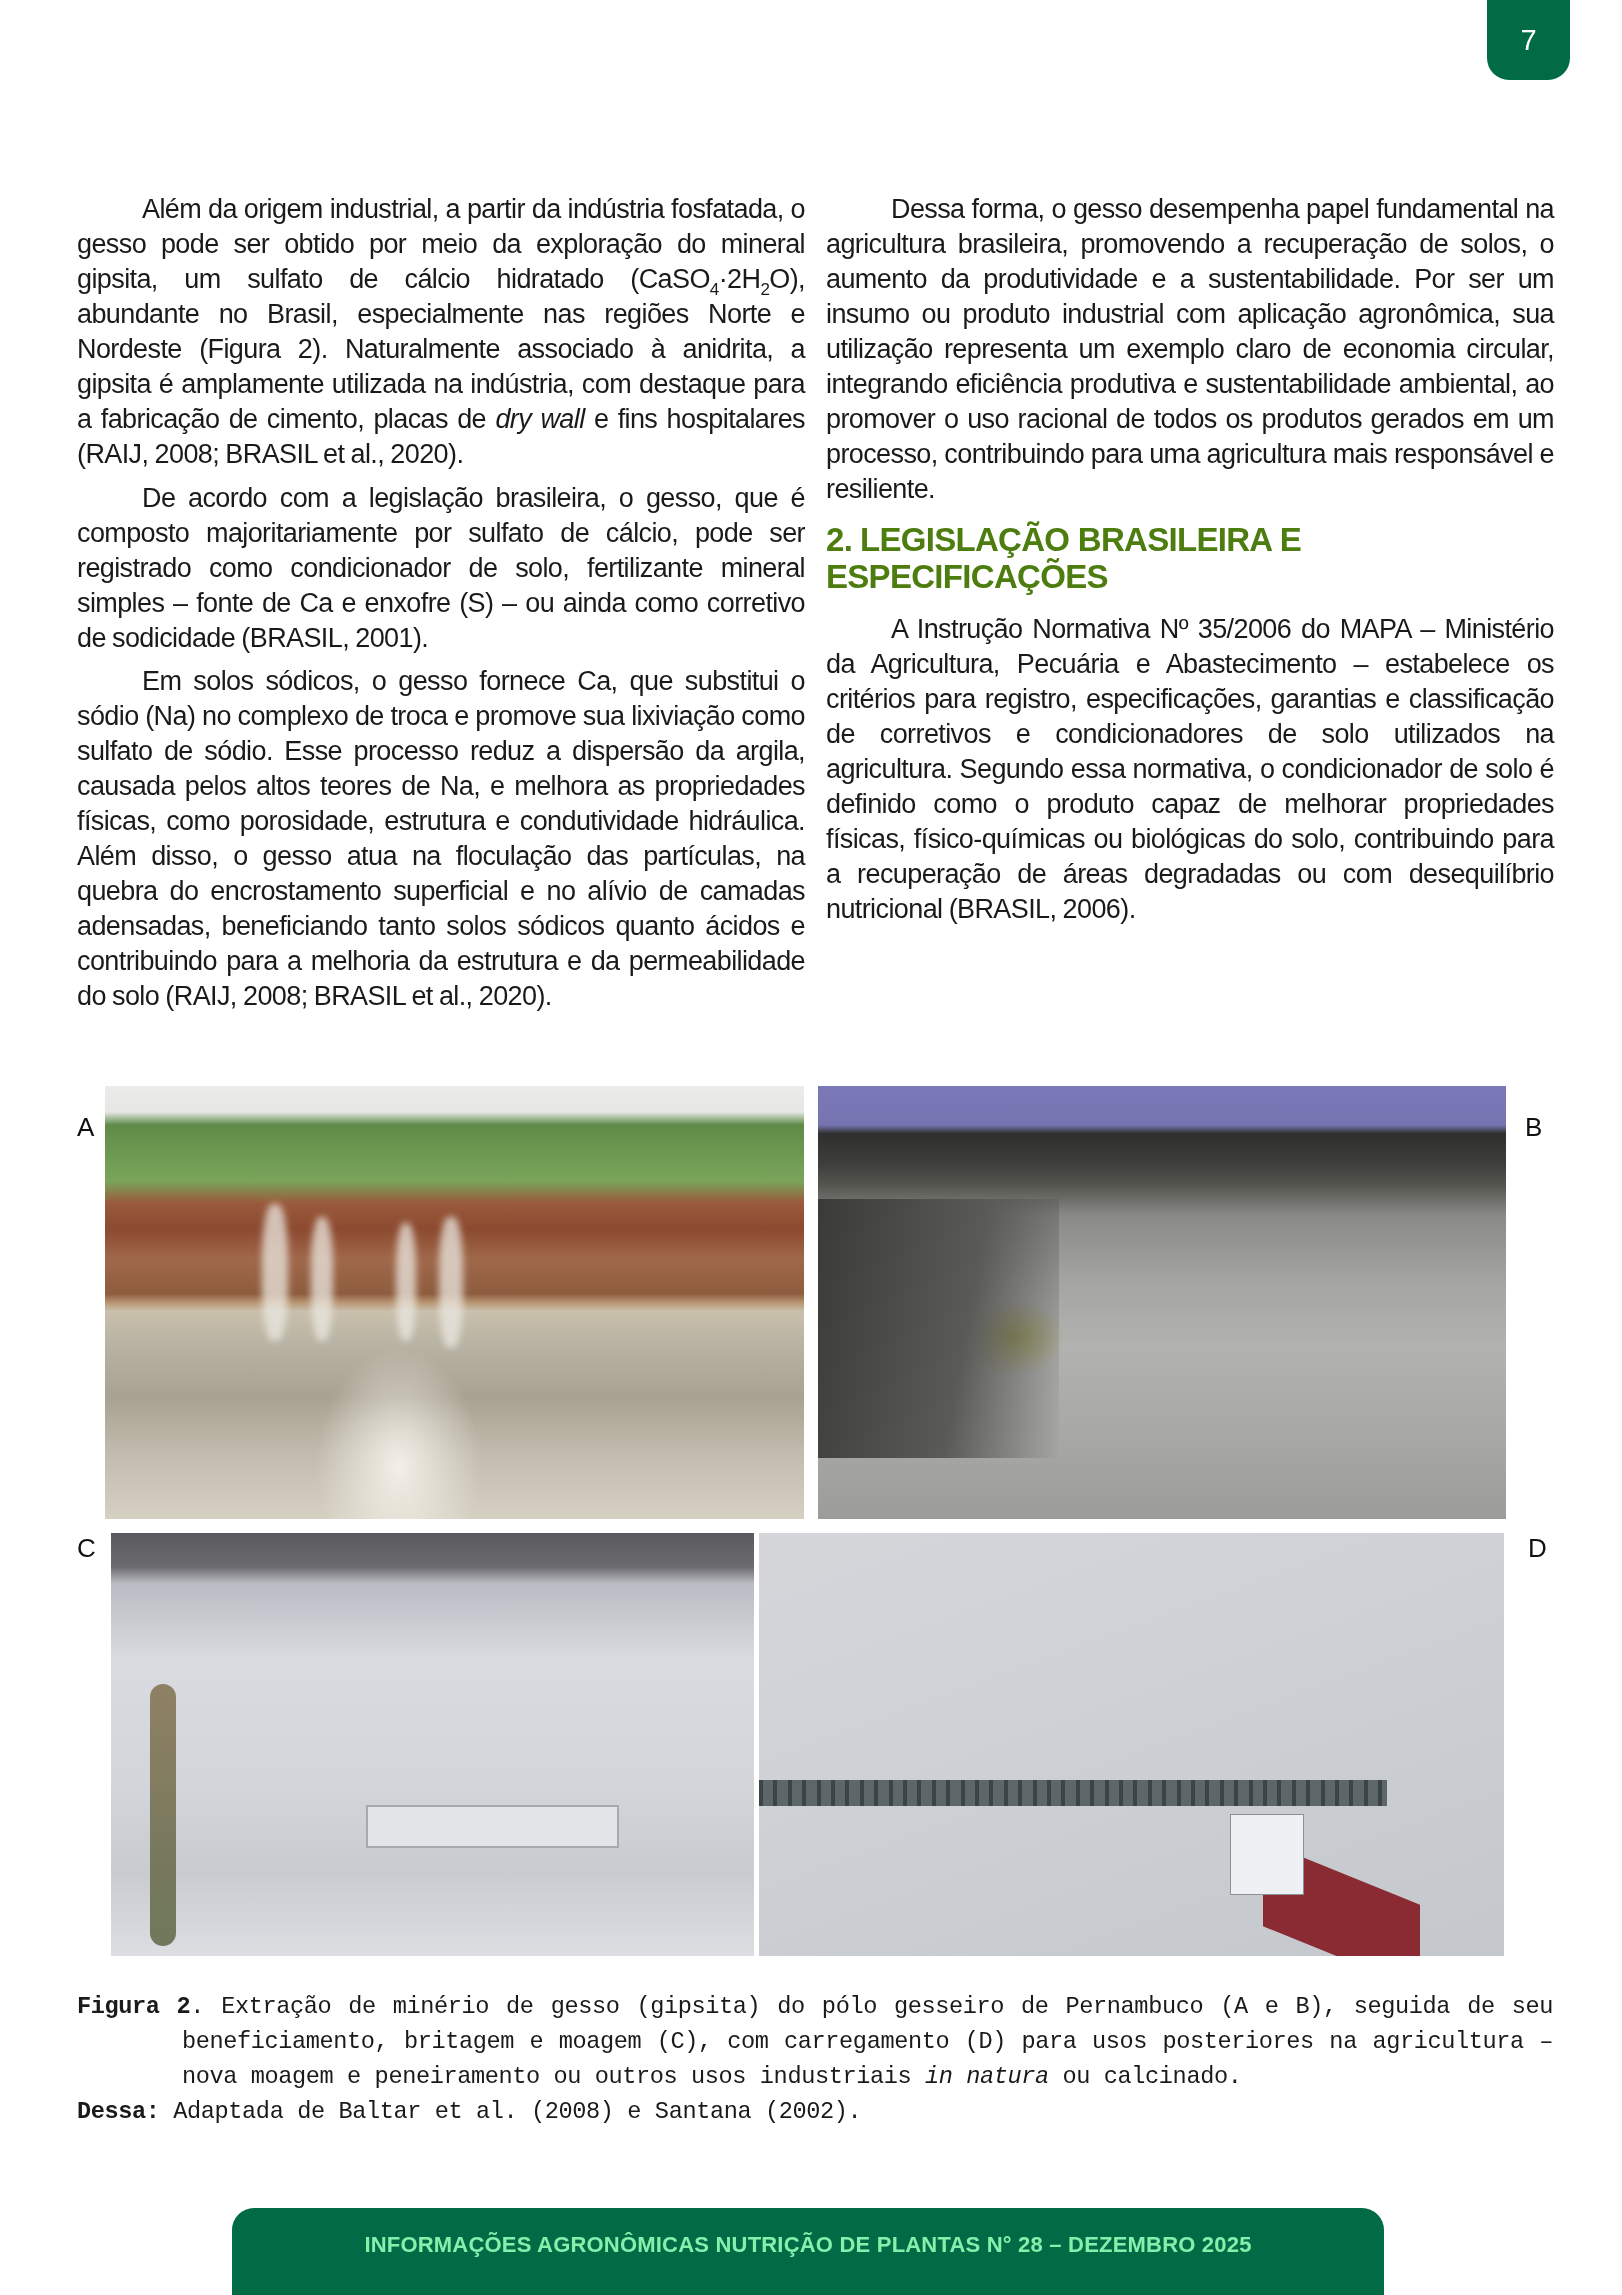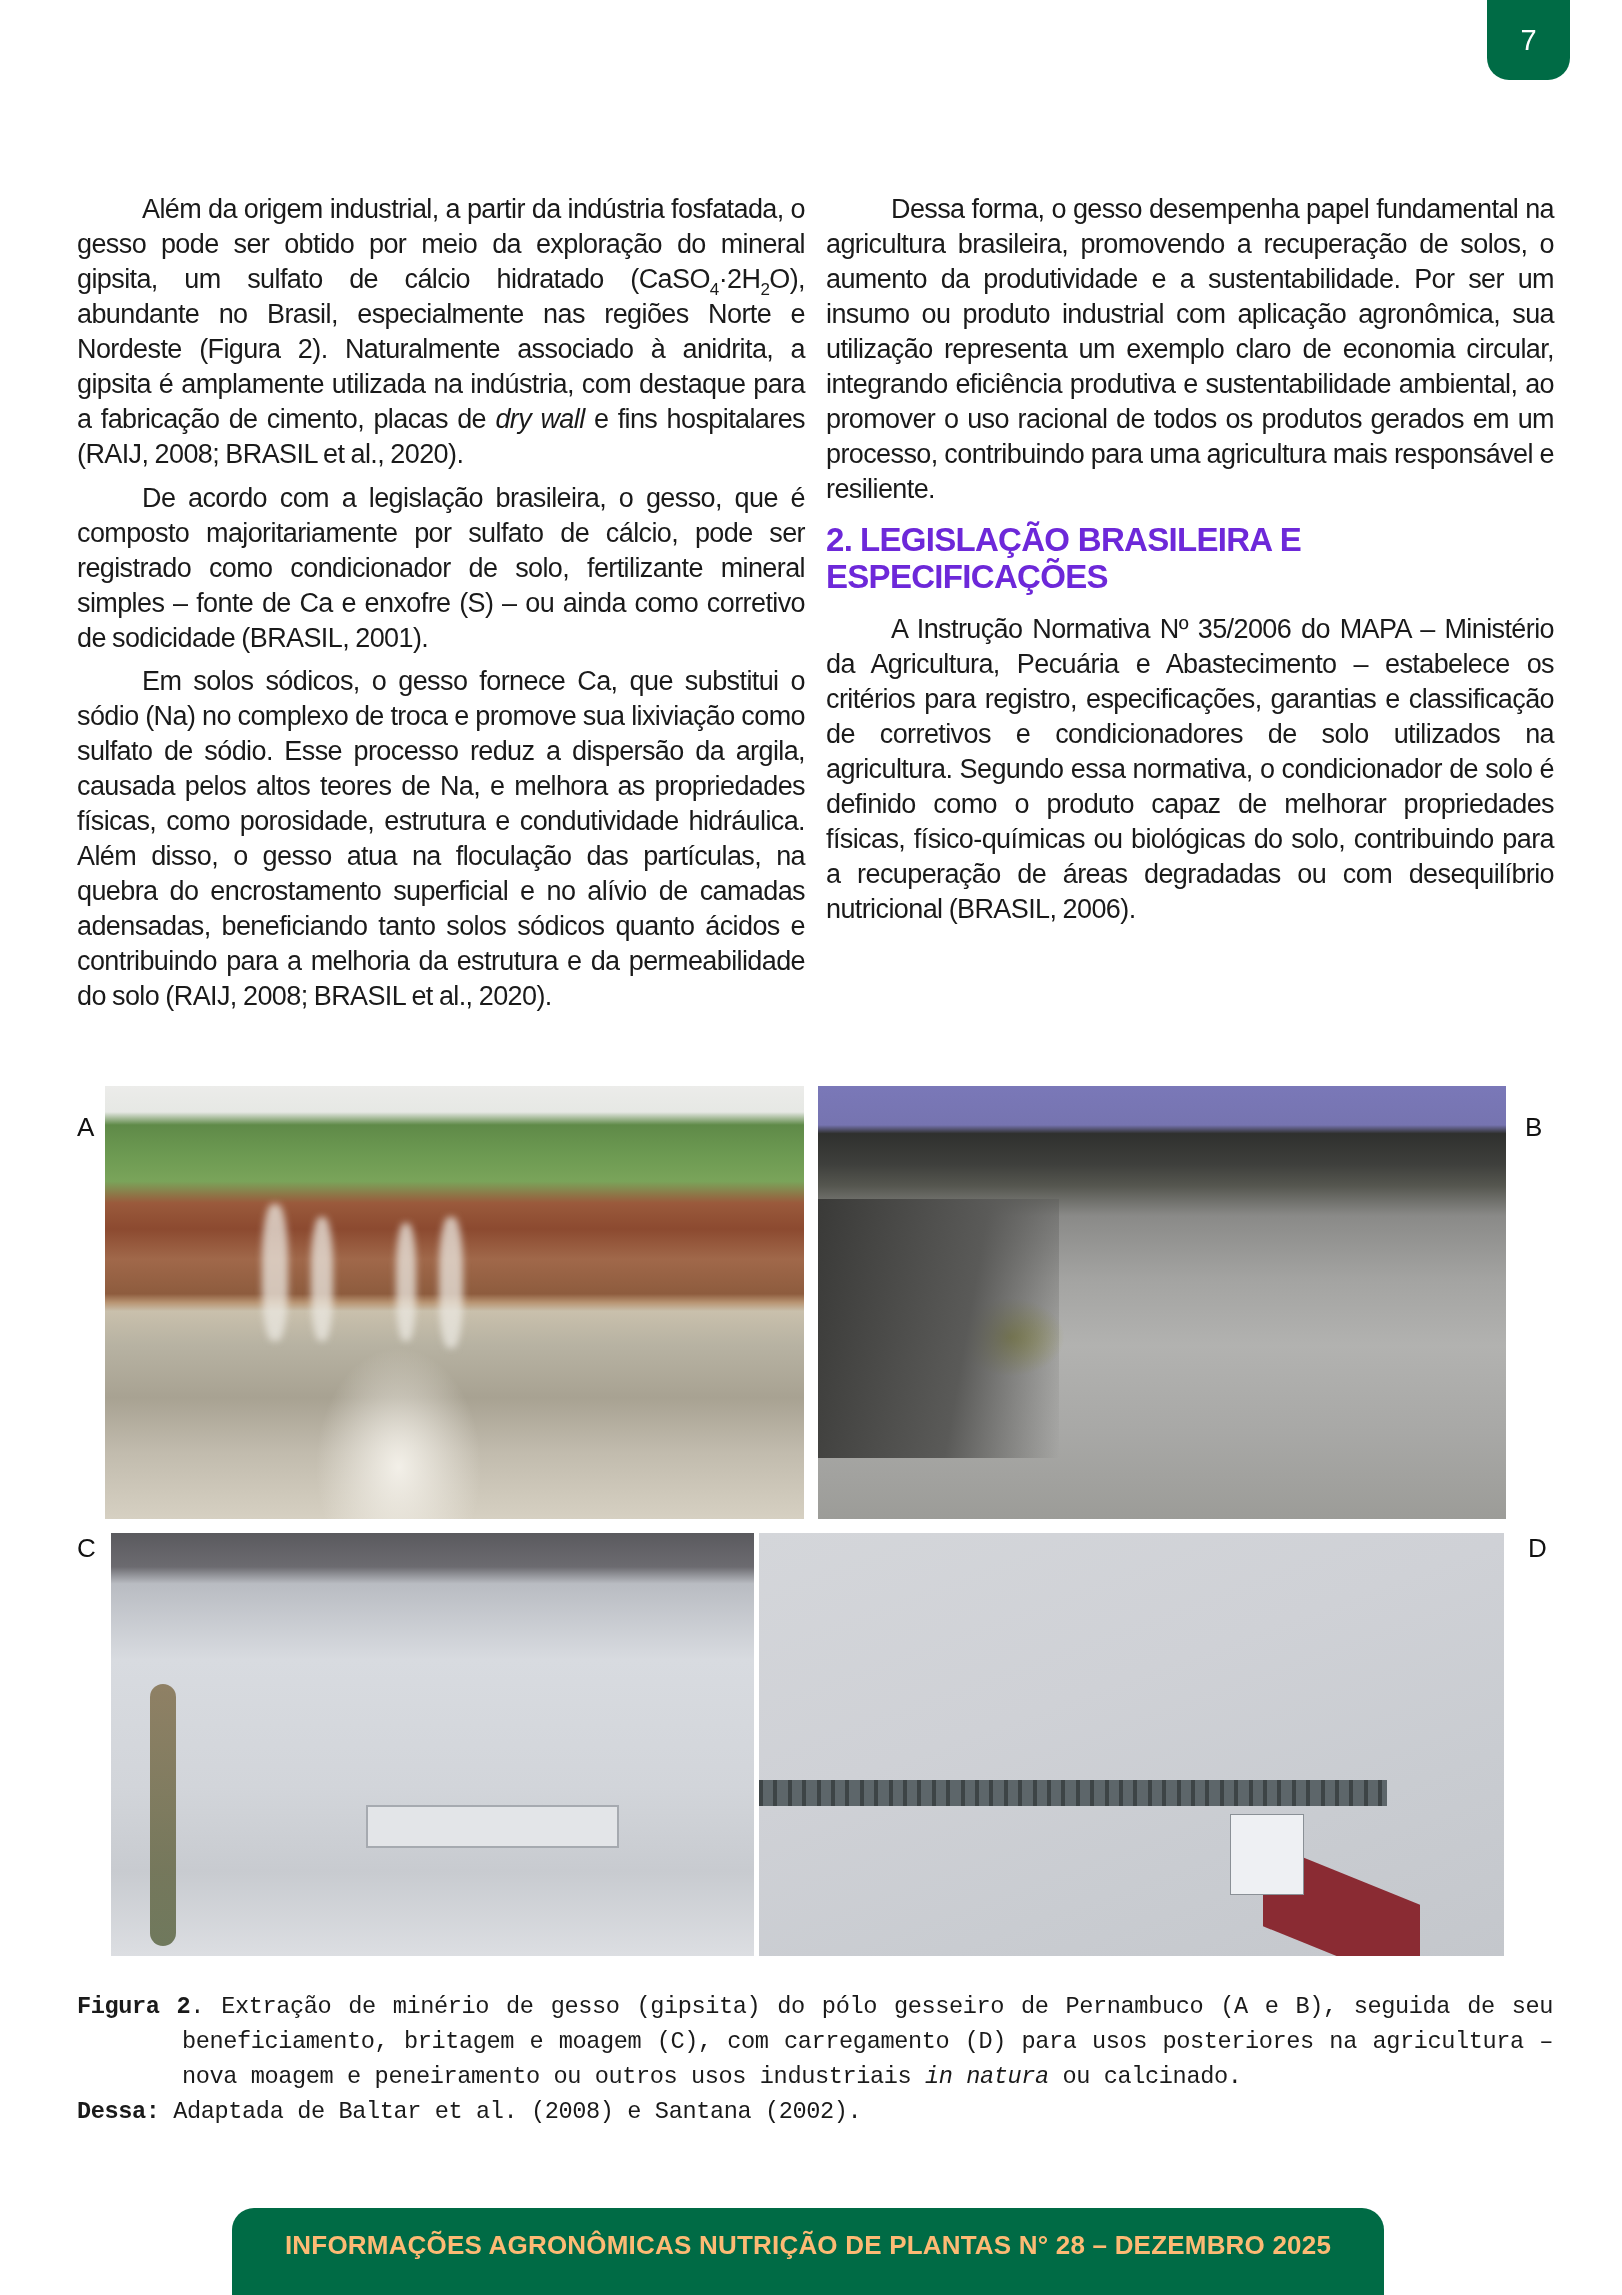--- a/index.html
+++ b/index.html
@@ -13,21 +13,21 @@
 
   .col { position: absolute; top: 192px; width: 728px; }
   .col-left { left: 77px; }
   .col-right { left: 826px; }
 
   .para { margin: 0 0 8.5px 0; font-size: 27px; line-height: 35px;
     text-align: justify; text-indent: 65px; letter-spacing: -0.6px;
     word-spacing: -0.7px; transform-origin: left top; }
   sub { font-size: 17px; line-height: 0; vertical-align: -6.5px; }
 
-  .section-heading { margin: 14.4px 0 17px 0; color: #6d28d9;
+  .section-heading { margin: 14.4px 0 17px 0; color: #4d7c0f;
     font-family: "Liberation Sans", sans-serif; font-weight: 700; font-size: 33px;
     line-height: 37px; letter-spacing: -0.7px; text-transform: uppercase; }
   .section-heading .num { display: inline-block; width: 34px; }
   .section-heading .line2 { display: block; padding-left: 34px; }
 
   .figure { position: absolute; left: 0; top: 0; }
   .photo { position: absolute; overflow: hidden; }
   .photo-a { left: 105px; top: 1086px; width: 699px; height: 433px;
     background:
       radial-gradient(ellipse 118px 170px at 42% 88%, rgba(245,242,235,0.95), rgba(240,238,230,0) 70%),
@@ -67,21 +67,21 @@
     font-size: 26px; color: #111; }
 
   .caption { position: absolute; left: 77px; top: 1989px; width: 1476px;
     font-size: 23.6px; line-height: 35px; letter-spacing: -0.4px; }
   .caption .cap-line { display: block; font-family: Liberation Mono, monospace; }
   .caption b { font-weight: 700; }
 
   .footer-bar { position: absolute; left: 232px; top: 2208px; width: 1152px; height: 87px;
     background: #006B45; border-radius: 22px 22px 0 0;
     display: flex; align-items: center; justify-content: center; }
-  .footer-text { color: #fdba74; font-weight: 700; font-size: 26px; letter-spacing: 0.2px;
+  .footer-text { color: #86efac; font-weight: 700; font-size: 22px; letter-spacing: 0.2px;
     font-family: "Liberation Sans", sans-serif; margin-top: -13px; }
 </style>
 </head>
 <body>
 
 <div class="page-badge">
   <span>7</span>
 </div>
 
 <div class="col col-left">

